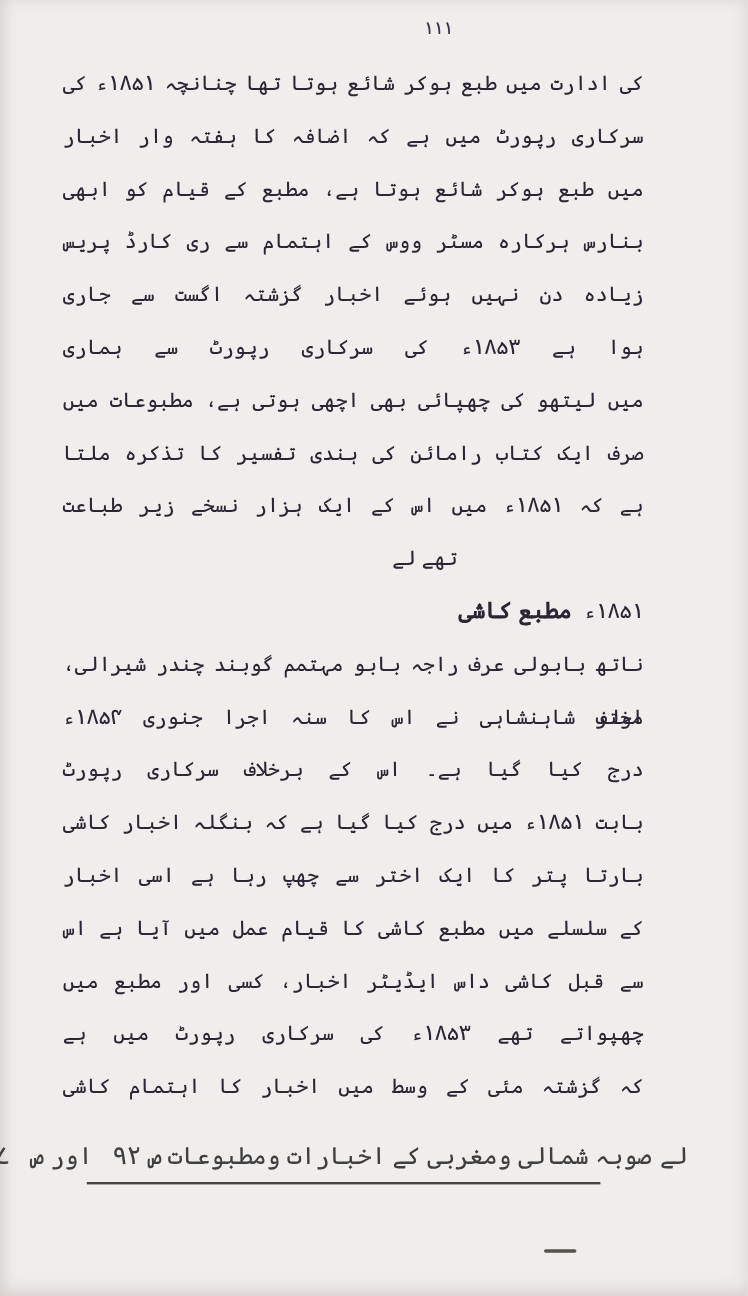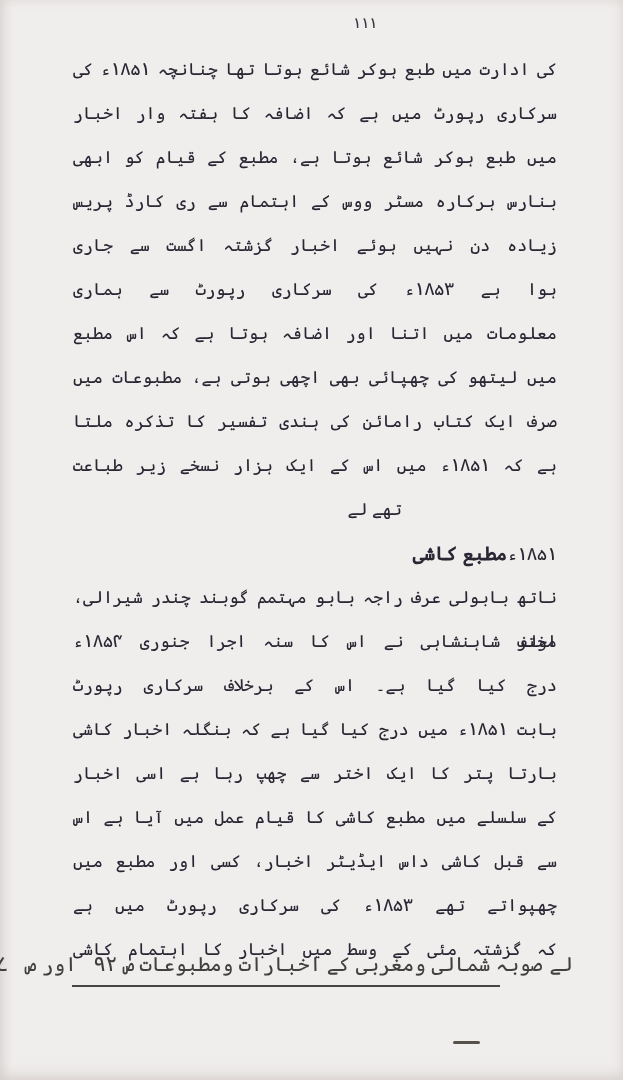--- a/index.html
+++ b/index.html
@@ -16,42 +16,42 @@
     background-color:#f0eeed;
     box-shadow:inset 0 -5px 14px rgba(170,158,152,0.28), inset 4px 0 10px rgba(170,160,155,0.18);
     font-family:Liberation Sans, sans-serif;
     color:#2a2633;
   }
   .pg-num{
     position:absolute;top:15px;left:338px;width:54px;
     text-align:center;font-size:14px;letter-spacing:3px;color:#3a3542;
   }
   .text-block{
-    position:absolute;top:48px;left:73px;width:484px;
+    position:absolute;top:48px;left:52px;width:484px;
     direction:rtl;
   }
   .row{
     height:44px;line-height:44px;
     font-size:17px;
     overflow:visible;
   }
   .row.full{
     text-align:justify;
     text-align-last:justify;
   }
   .row.short{
     text-align:right;
     padding-left:0;
     padding-right:155px;
     white-space:nowrap;
   }
   .row.heading{
     display:flex;align-items:baseline;white-space:nowrap;
   }
-  .heading .year{font-size:17px;flex:0 0 auto;}
+  .heading .year{font-size:17px;margin-left:10px;flex:0 0 auto;}
   .heading .title{font-weight:bold;font-size:19px;margin-left:42px;flex:0 0 auto;text-align:center;}
   .heading .lead{flex:1 1 auto;font-size:15.5px;text-align:left;direction:rtl;}
   .fn-rule{
     position:absolute;top:985px;left:72px;width:428px;height:2px;
     background:#4a4545;
   }
   .footnote{
     position:absolute;top:953px;right:50px;
     direction:rtl;font-size:20px;line-height:22px;color:#404040;
     white-space:nowrap;
@@ -69,21 +69,20 @@
 
   <div class="pg-num">۱۱۱</div>
 
   <div class="text-block">
     <div class="row full">کی ادارت میں طبع ہوکر شائع ہوتا تھا چنانچہ ۱۸۵۱ء کی</div>
     <div class="row full">سرکاری رپورٹ میں ہے کہ اضافہ کا ہفتہ وار اخبار</div>
     <div class="row full">میں طبع ہوکر شائع ہوتا ہے، مطبع کے قیام کو ابھی</div>
     <div class="row full">بنارس ہرکارہ مسٹر ووس کے اہتمام سے ری کارڈ پریس</div>
     <div class="row full">زیادہ دن نہیں ہوئے اخبار گزشتہ اگست سے جاری</div>
     <div class="row full">ہوا ہے ۱۸۵۳ء کی سرکاری رپورٹ سے ہماری</div>
-    <div class="row full">معلومات میں اتنا اور اضافہ ہوتا ہے کہ اس مطبع</div>
     <div class="row full">میں لیتھو کی چھپائی بھی اچھی ہوتی ہے، مطبوعات میں</div>
     <div class="row full">صرف ایک کتاب رامائن کی ہندی تفسیر کا تذکرہ ملتا</div>
     <div class="row full">ہے کہ ۱۸۵۱ء میں اس کے ایک ہزار نسخے زیر طباعت</div>
     <div class="row short">تھے لے</div>
 
     <div class="row heading">
       <span class="year">۱۸۵۱ء</span>
       <span class="title">مطبع کاشی</span>
     </div>
 

